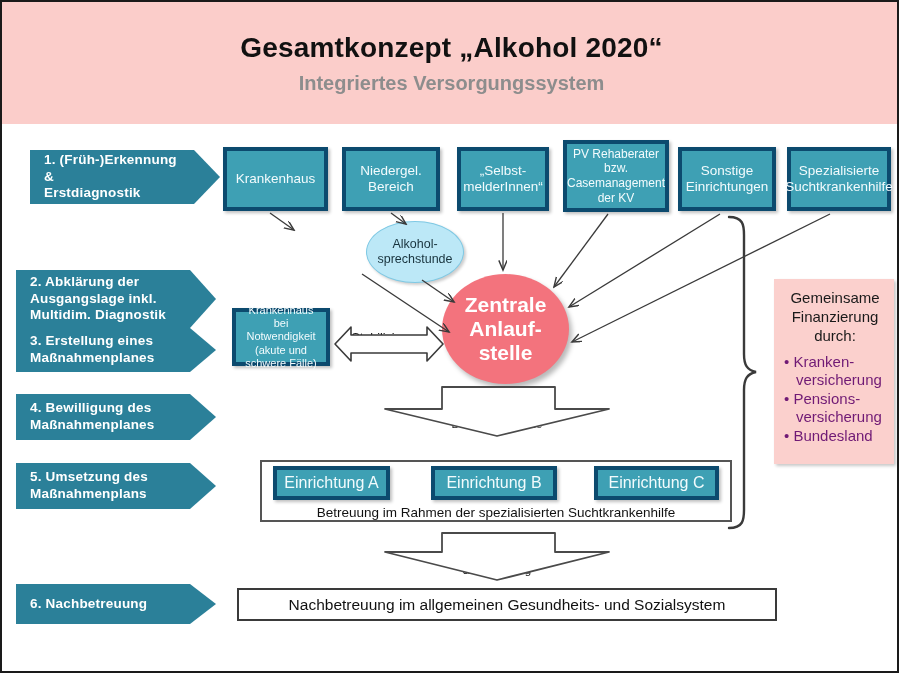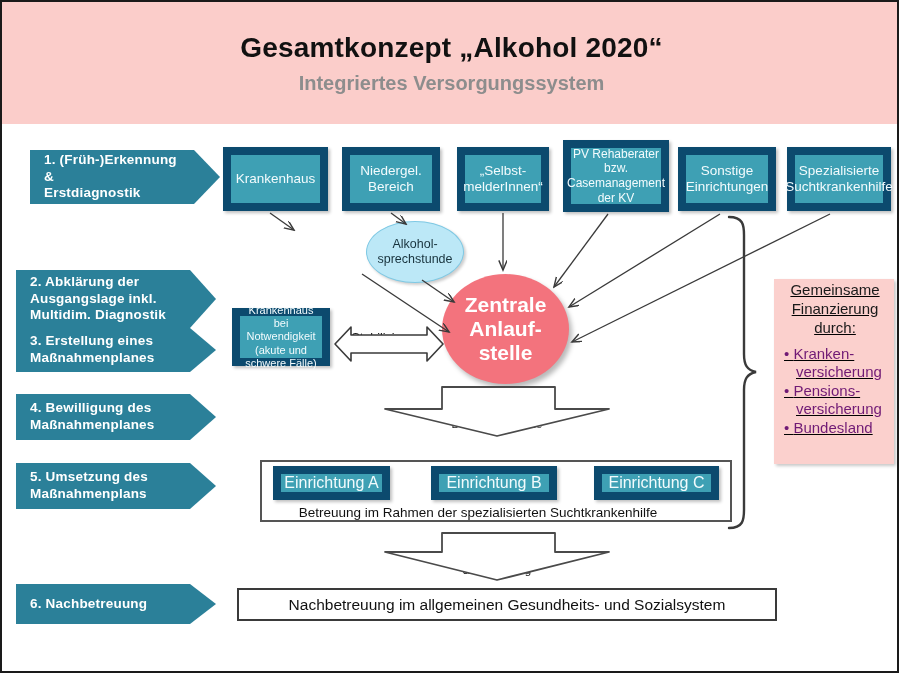--- a/index.html
+++ b/index.html
@@ -16,40 +16,40 @@
 
   
   .step{position:absolute;background:#2b8099;color:#fff;
         display:flex;align-items:center;box-sizing:border-box;
         padding:5px 30px 5px 14px;font-size:13.5px;font-weight:bold;
         line-height:1.25;letter-spacing:.2px;
         clip-path:polygon(0 0, calc(100% - 26px) 0, 100% 50%, calc(100% - 26px) 100%, 0 100%);
         filter:drop-shadow(2px 2px 2px rgba(0,0,0,.28));}
 
   
-  .tbox{position:absolute;background:#3ea0b4;border:8px solid #0c4a6e;
+  .tbox{position:absolute;background:#3ea0b4;border:4px solid #0c4a6e;
         color:#f2fbfd;display:flex;align-items:center;justify-content:center;
         text-align:center;box-sizing:border-box;font-size:13.5px;line-height:1.22;
         box-shadow:2px 2px 3px rgba(0,0,0,.25);padding:2px;}
 
   
   .ell{position:absolute;background:#bce8f7;border:1.5px solid #7fc9e4;
        border-radius:50%;display:flex;align-items:center;justify-content:center;
        text-align:center;font-size:11.5px;color:#18333d;line-height:1.2;
        box-sizing:border-box;box-shadow:2px 2px 3px rgba(0,0,0,.2);padding:2px;}
 
   
   .circle{position:absolute;background:#f3737d;border-radius:50%;
           display:flex;align-items:center;justify-content:center;text-align:center;
           color:#fff;font-size:21px;font-weight:bold;line-height:1.15;
           box-shadow:3px 4px 5px rgba(0,0,0,.28);}
 
   
   .finbox{position:absolute;background:#fbd0cd;box-sizing:border-box;
-          padding:2px 8px 8px 10px;box-shadow:2px 2px 3px rgba(0,0,0,.22);text-decoration:underline;}
+          padding:10px 8px 8px 10px;box-shadow:2px 2px 3px rgba(0,0,0,.22);}
   .fin-head{font-size:15px;color:#1a1a1a;text-align:center;line-height:1.25;}
   .fin-list{margin:8px 0 0 0;padding:0;list-style:none;}
   .fin-list li{font-size:15px;color:#701a75;line-height:1.2;margin-bottom:1px;
                padding-left:12px;text-indent:-12px;}
   .fin-list li::before{content:"\2022  ";}
 
   
   .outbox{position:absolute;background:#fff;border:2px solid #555;box-sizing:border-box;}
   .outcap{position:absolute;text-align:center;font-size:13.5px;color:#111;}
   .bottombar{position:absolute;background:#fff;border:2px solid #3a3a3a;box-sizing:border-box;
@@ -100,21 +100,21 @@
   <div class="stab-label" style="left:339px;top:329px;width:96px;">Stabilisierung</div>
 
   <div class="downarrow" style="left:383px;top:383px;width:224px;height:50px;">
     <div class="txt">Bewilligung durch<br>Begutachtungs- und<br>Bewilligungsstelle</div>
   </div>
 
   <div class="outbox" style="left:258px;top:458px;width:472px;height:62px;"></div>
   <div class="tbox" style="left:271px;top:464px;width:117px;height:34px;font-size:16px;">Einrichtung A</div>
   <div class="tbox" style="left:429px;top:464px;width:126px;height:34px;font-size:16px;">Einrichtung B</div>
   <div class="tbox" style="left:592px;top:464px;width:125px;height:34px;font-size:16px;">Einrichtung C</div>
-  <div class="outcap" style="left:240px;top:503px;width:472px;">Betreuung im Rahmen der spezialisierten Suchtkrankenhilfe</div>
+  <div class="outcap" style="left:258px;top:503px;width:472px;">Betreuung im Rahmen der spezialisierten Suchtkrankenhilfe</div>
 
   <div class="downarrow" style="left:383px;top:529px;width:224px;height:48px;">
     <div class="txt">Abschluss<br>des Maßnahmenplanes<br>&amp; Vermittlung</div>
   </div>
 
   <div class="bottombar" style="left:235px;top:586px;width:540px;height:33px;">Nachbetreuung im allgemeinen  Gesundheits- und Sozialsystem</div>
 
   <div class="finbox" style="left:772px;top:277px;width:120px;height:185px;">
     <div class="fin-head">Gemeinsame<br>Finanzierung<br>durch:</div>
     <ul class="fin-list">

